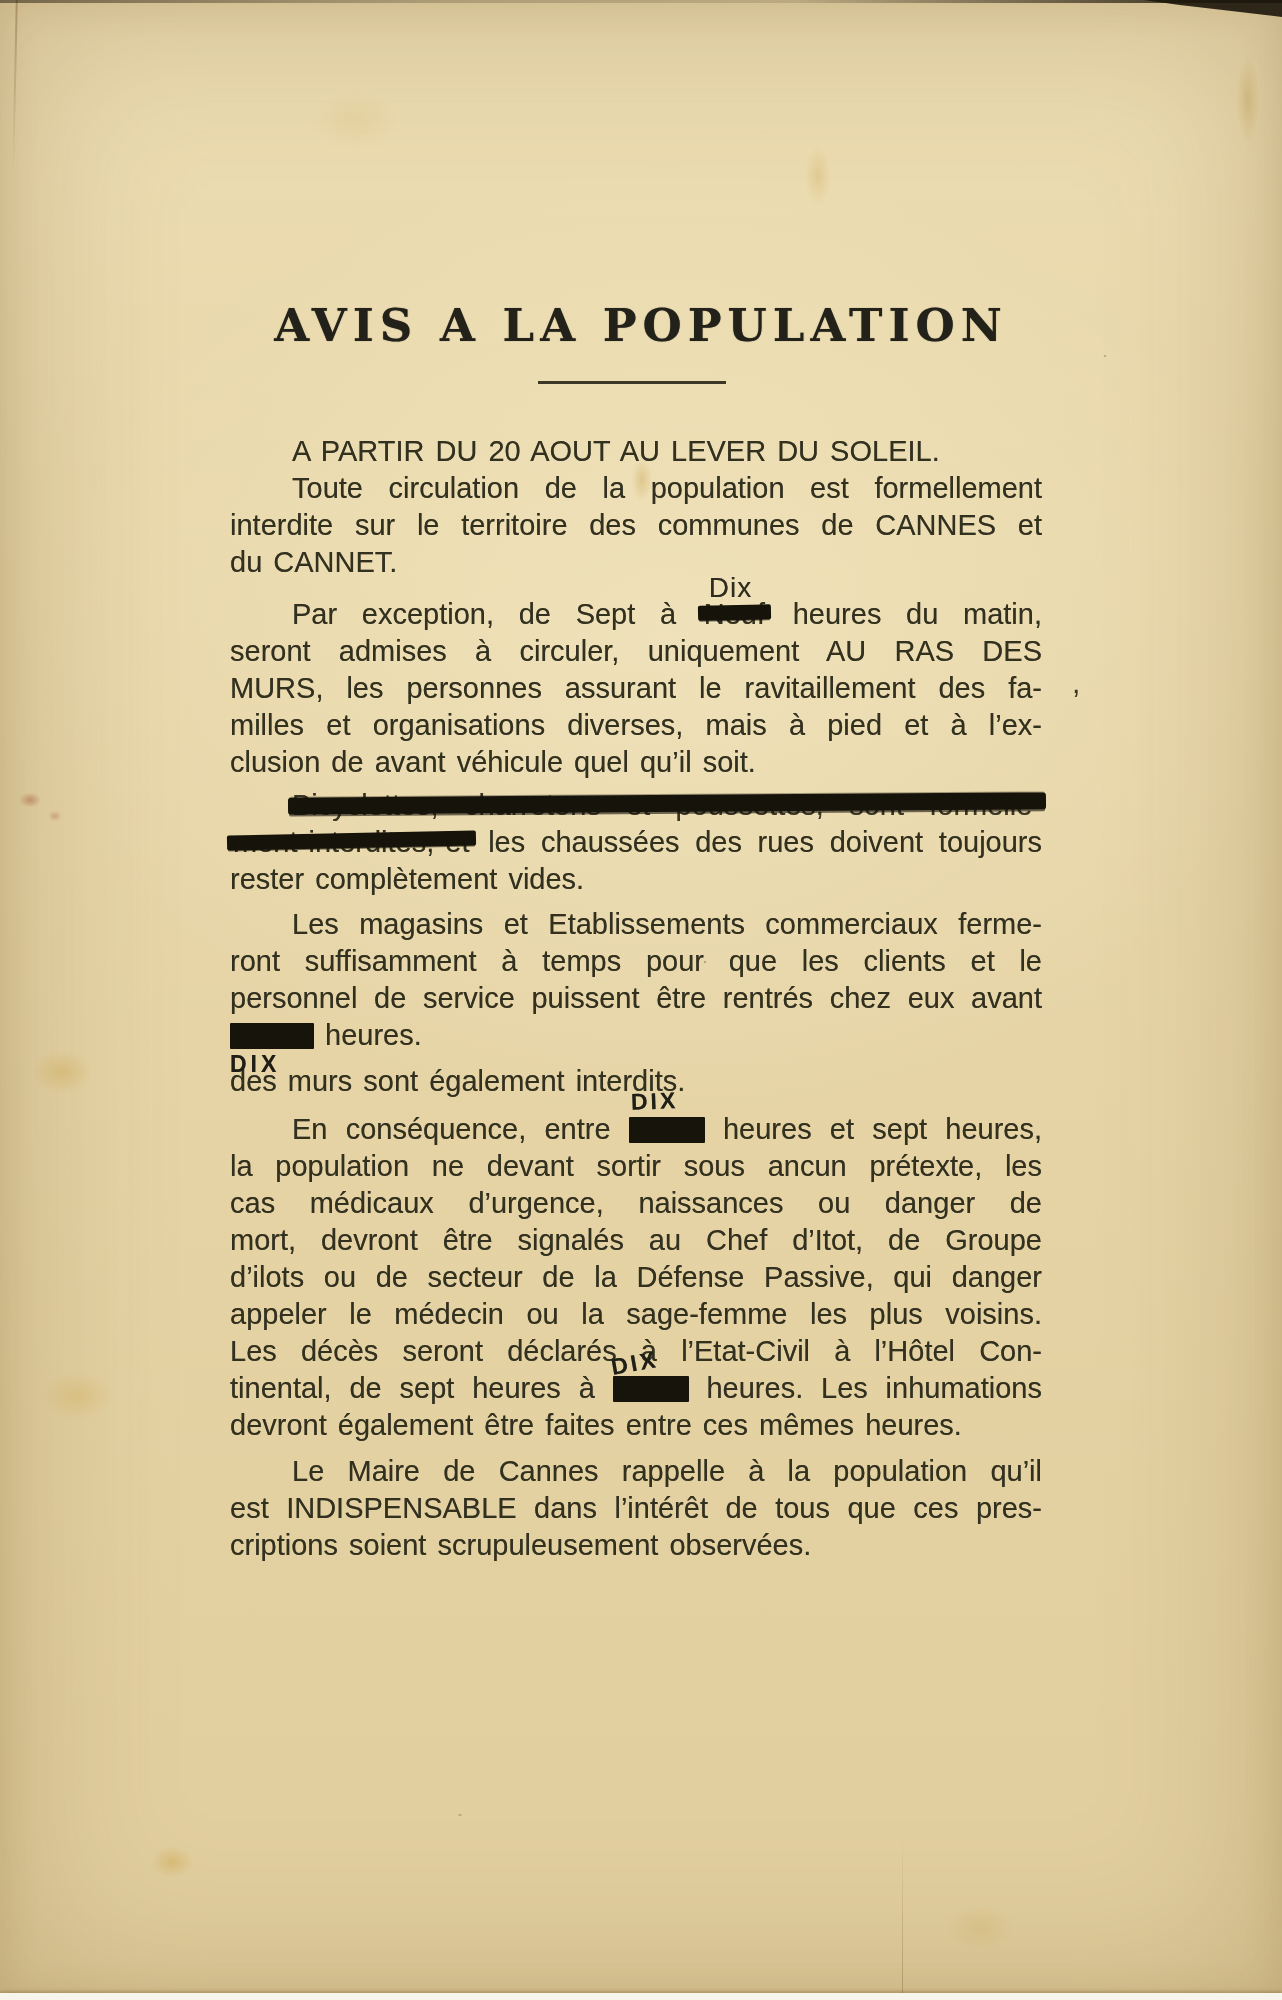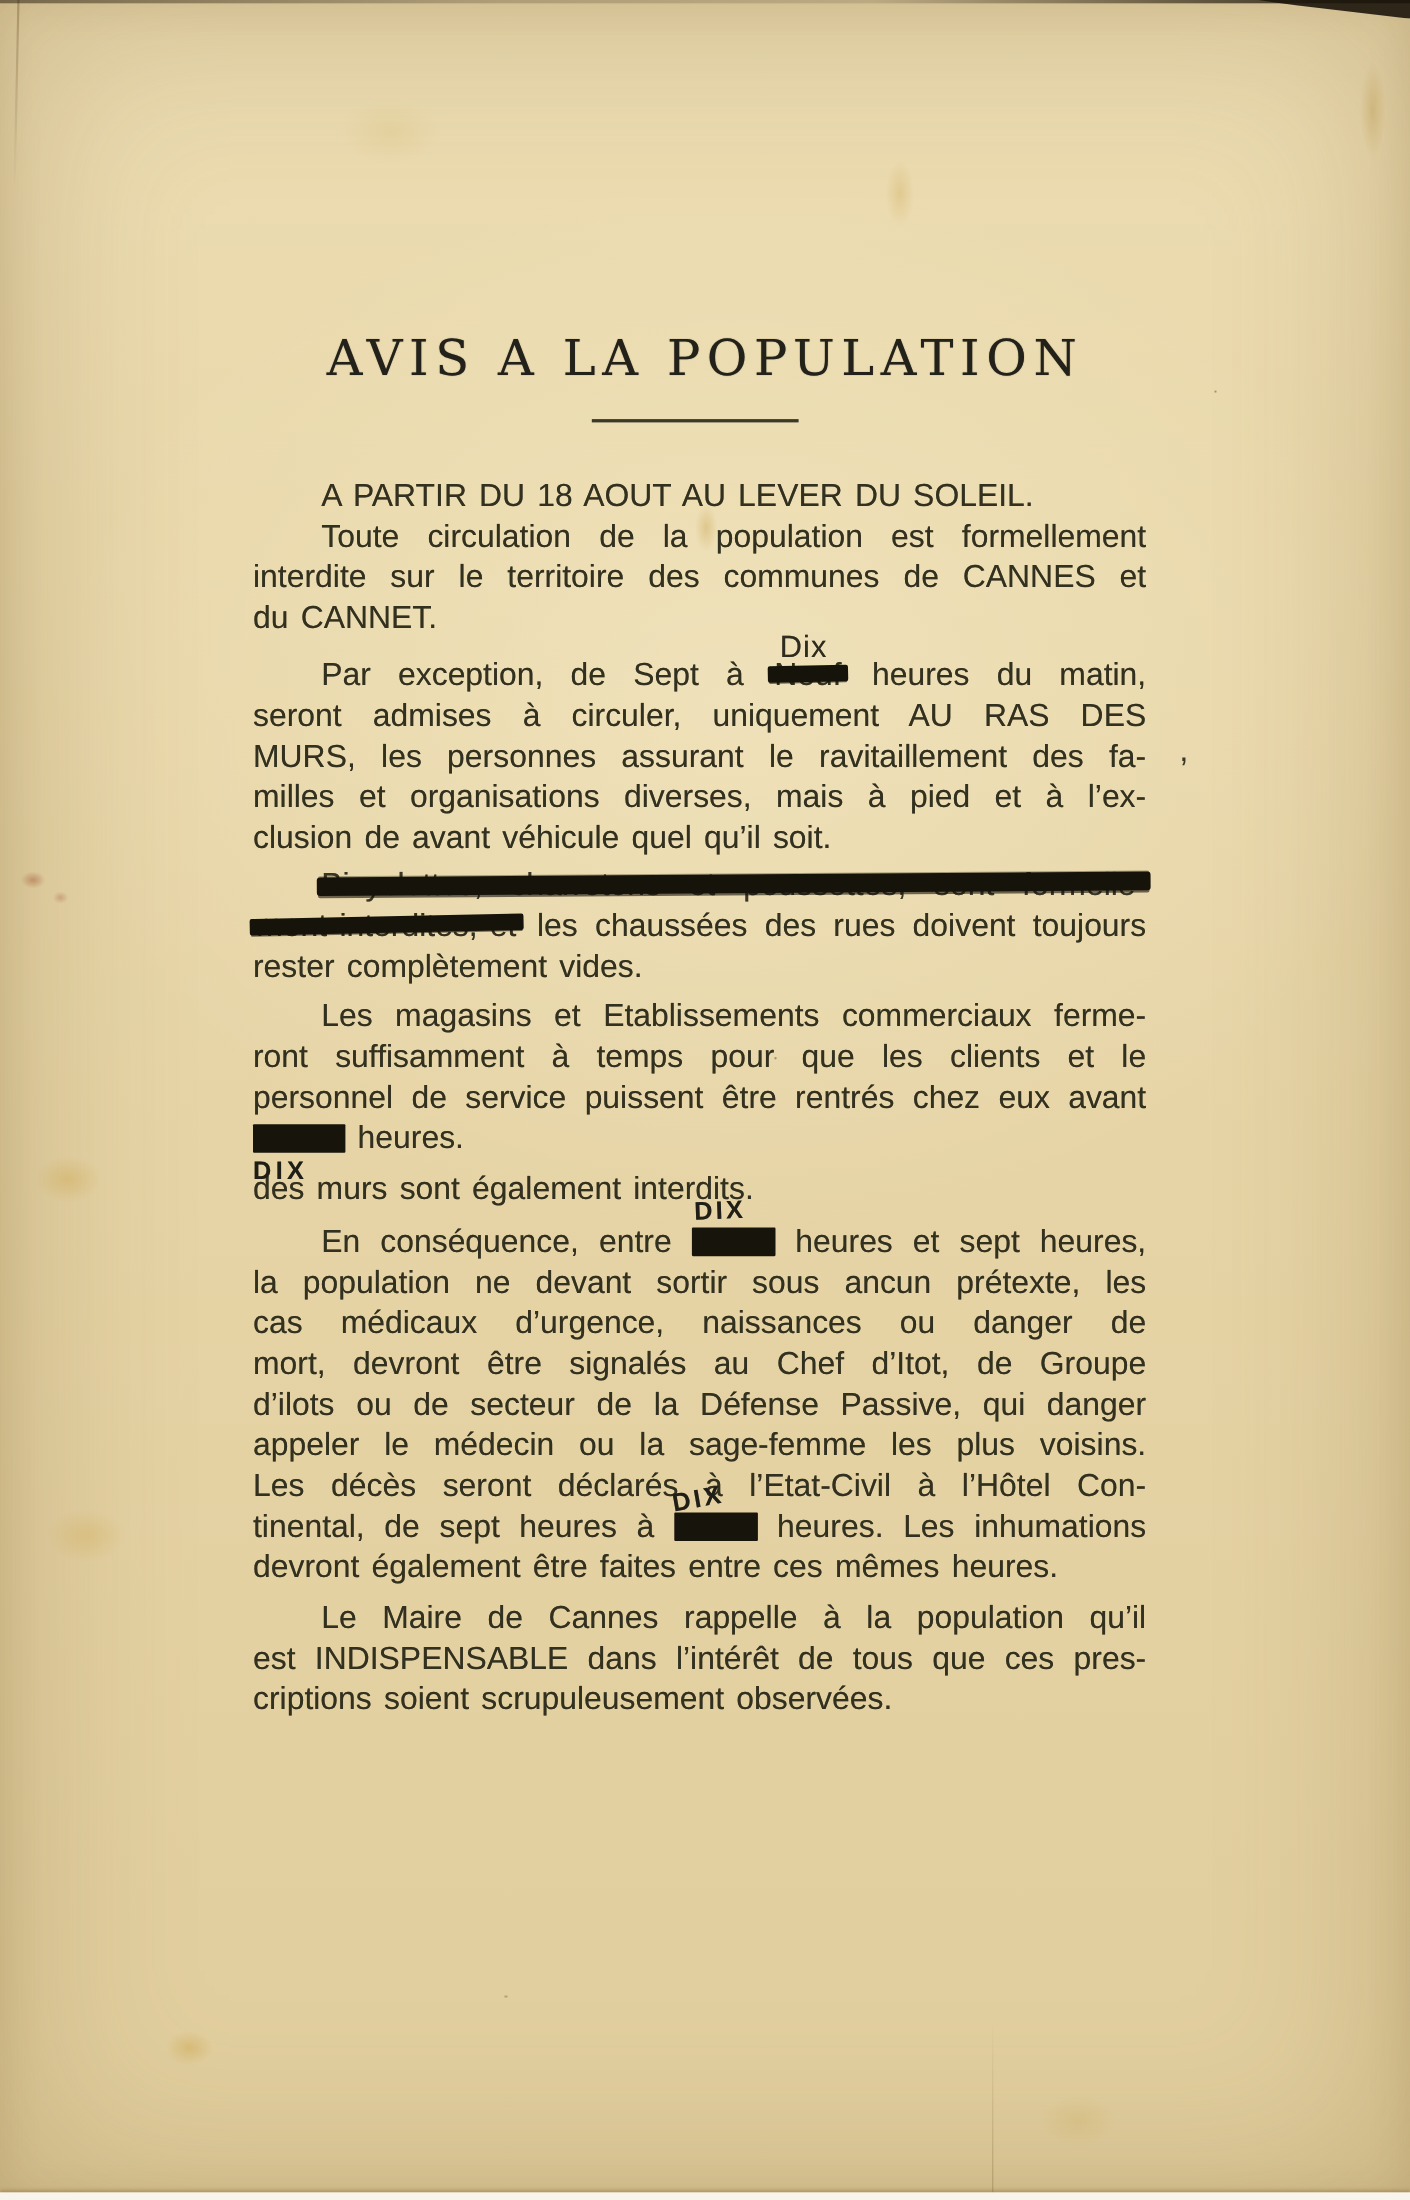--- a/index.html
+++ b/index.html
@@ -37,21 +37,21 @@
   .corner-tear{position:absolute;top:0;right:0;width:138px;height:17px;background:#1c160c;
     clip-path:polygon(0 0,100% 0,100% 100%,26% 30%);opacity:.9;}
   .bottom-edge{position:absolute;bottom:0;left:0;right:0;height:7px;background:#f8f5ec;
     box-shadow:0 -2px 3px rgba(140,112,60,.45);}
   .crease-left{position:absolute;left:14px;top:0;width:2px;height:170px;
     background:linear-gradient(180deg, rgba(110,85,42,.40), rgba(110,85,42,0));transform:rotate(1.2deg);}
   .crease-bottom{position:absolute;left:902px;top:1835px;width:1px;height:160px;
     background:linear-gradient(180deg, rgba(110,85,42,0), rgba(110,85,42,.35));}
   
   .title{position:absolute;top:300px;left:0;width:100%;text-align:center;
-    font-family:"DejaVu Serif", serif;font-weight:400;font-size:45px;line-height:52px;
+    font-family:"DejaVu Serif", serif;font-weight:700;font-size:45px;line-height:52px;
     letter-spacing:6px;color:#23221a;text-shadow:0 0 1px rgba(35,34,26,.6);}
   .rule{position:absolute;top:381px;left:538px;width:188px;height:3px;background:#3c3828;}
   
   .doc{position:absolute;left:230px;top:433px;width:812px;
     font-size:29px;line-height:37px;color:#32301f;word-spacing:3px;
     text-shadow:0 0 .5px rgba(50,48,31,.55);}
   .para{position:relative;}
   .para:nth-child(2){margin-top:0;}
   .para:nth-child(3){margin-top:15px;}
   .para:nth-child(4){margin-top:6px;}
@@ -95,21 +95,21 @@
   <div class="vignette"></div>
   <div class="stains"></div>
   <div class="crease-left"></div>
   <div class="crease-bottom"></div>
 
   <div class="title">AVIS A LA POPULATION</div>
   <div class="rule"></div>
 
   <div class="doc" id="doc-body">
       <div class="para">
-        <div class="line ind">A PARTIR DU 18 AOUT AU LEVER DU SOLEIL.</div>
+        <div class="line ind">A PARTIR DU 20 AOUT AU LEVER DU SOLEIL.</div>
       </div>
       <div class="para">
         <div class="line j ind">Toute circulation de la population est formellement</div>
         <div class="line j">interdite sur le territoire des communes de CANNES et</div>
         <div class="line">du CANNET.</div>
       </div>
       <div class="para">
         <div class="line j ind">Par exception, de Sept à <span class="sw">Neuf<span class="note typed">Dix</span></span> heures du matin,</div>
         <div class="line j">seront admises à circuler, uniquement AU RAS DES</div>
         <div class="line j">MURS, les personnes assurant le ravitaillement des fa-</div>

